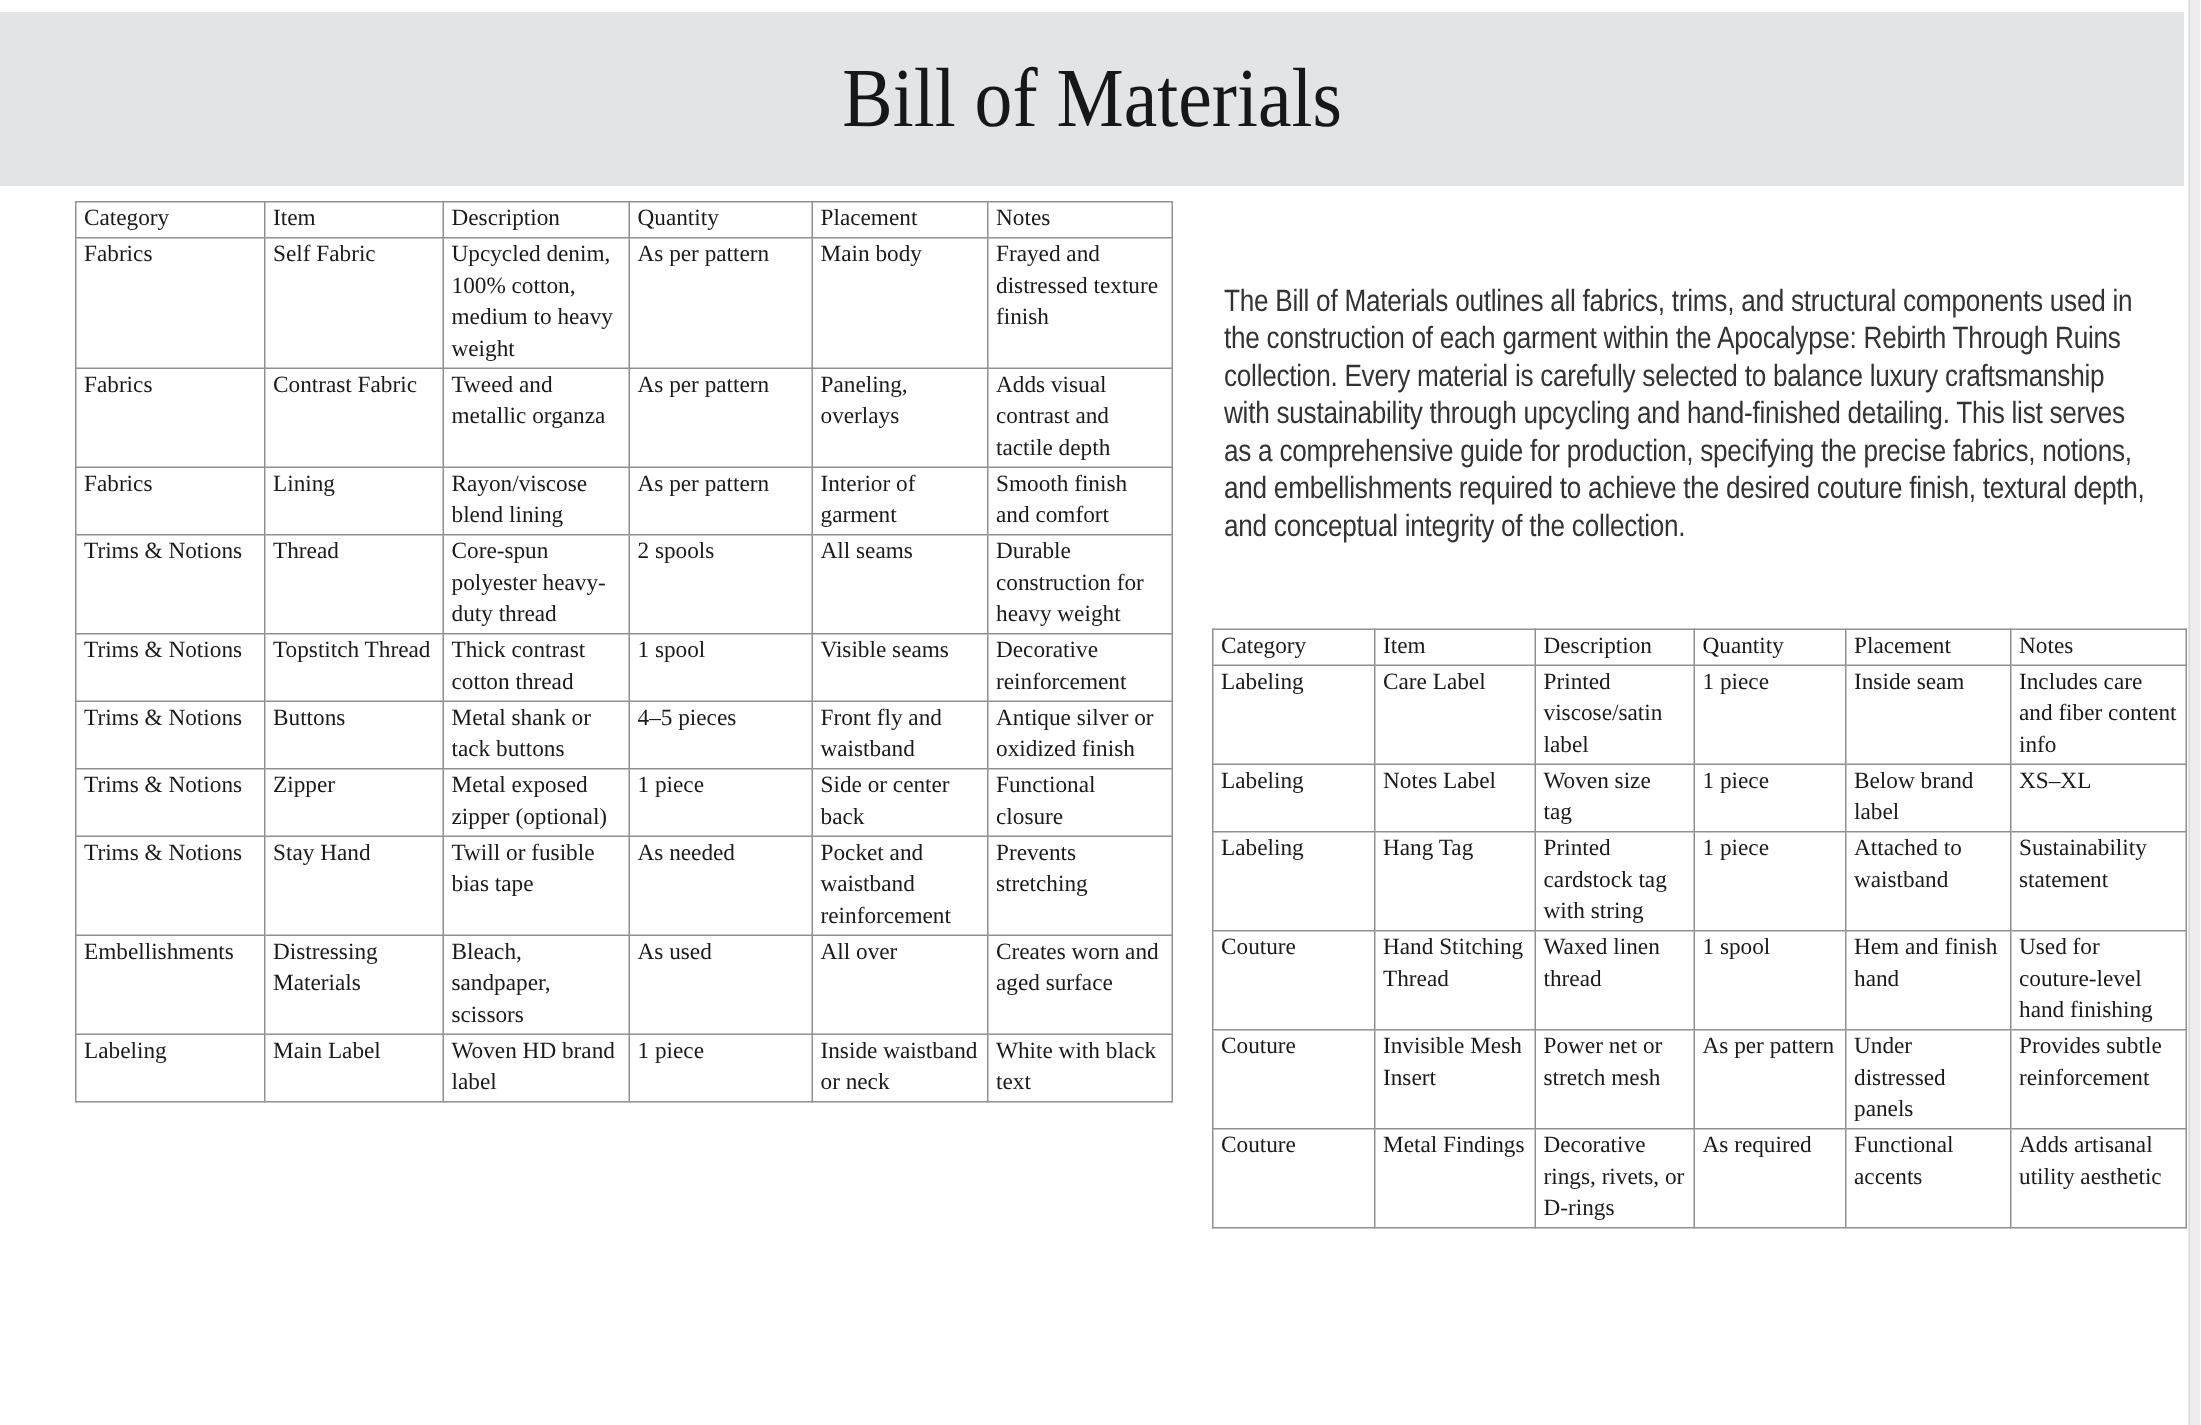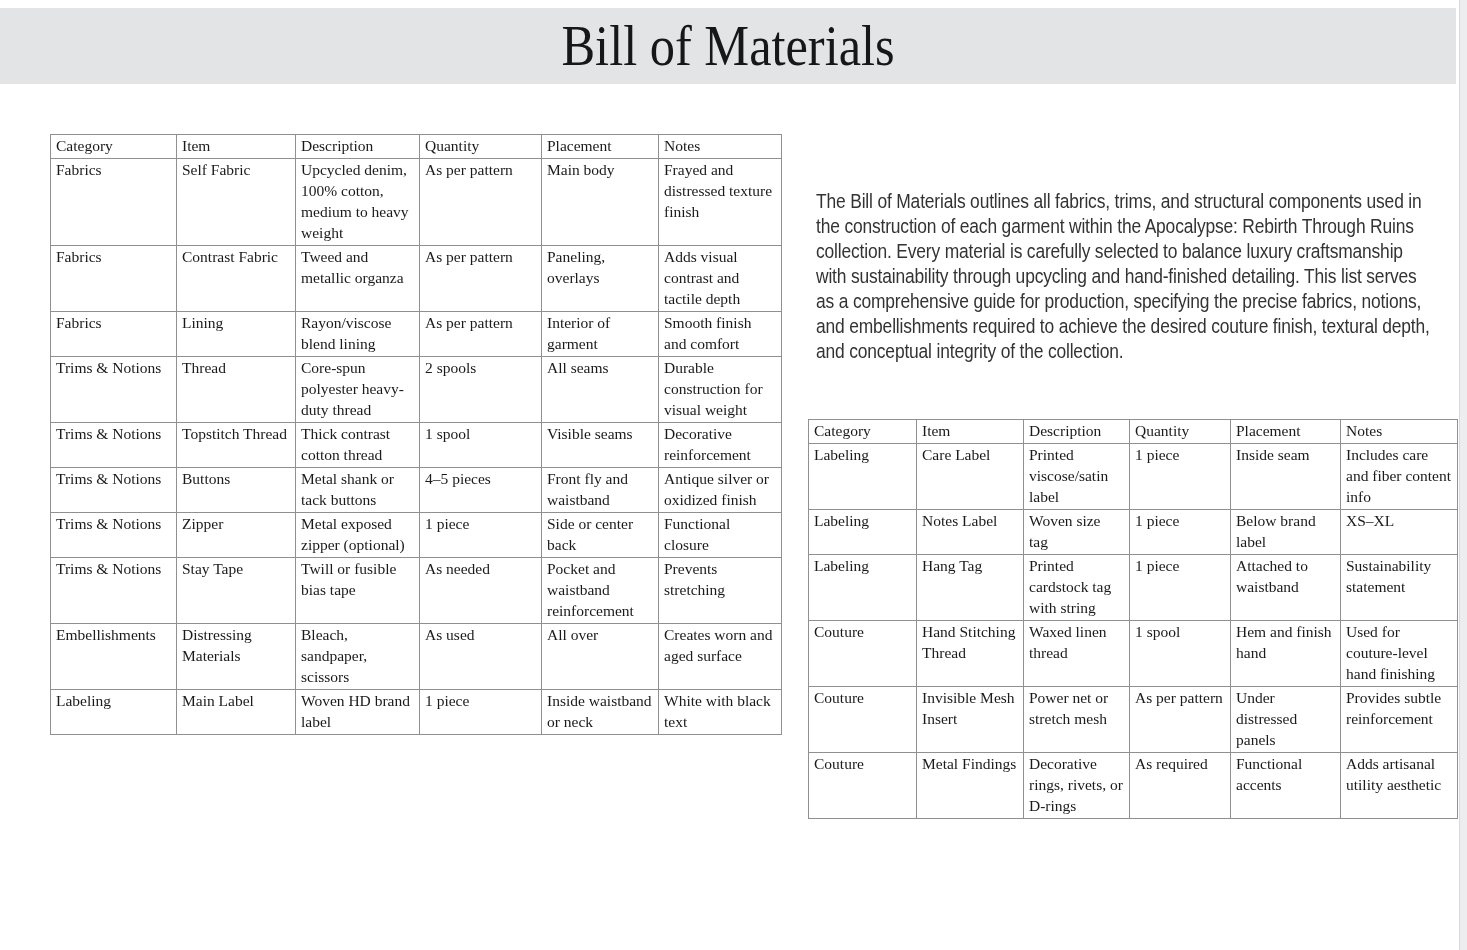--- a/index.html
+++ b/index.html
@@ -15,21 +15,21 @@
     width: 1467px; height: 950px;
     background: #ffffff;
     position: relative;
     overflow: hidden;
     font-family: "Liberation Serif", serif;
   }
 
   .banner {
     position: absolute;
     left: 0; top: 8px;
-    width: 1456px; height: 76px;
+    width: 1456px; height: 116px;
     background: var(--banner-bg);
     display: flex; align-items: center; justify-content: center;
   }
   .banner h1 {
     margin: 0;
     font-family: "Liberation Serif", "DejaVu Serif", serif;
     font-size: 56px;
     font-weight: 400;
     color: #17171a;
     white-space: nowrap;
@@ -135,21 +135,21 @@
           <td>As per pattern</td>
           <td>Interior of garment</td>
           <td>Smooth finish and comfort</td>
         </tr>
         <tr>
           <td>Trims &amp; Notions</td>
           <td>Thread</td>
           <td>Core-spun polyester heavy-duty thread</td>
           <td>2 spools</td>
           <td>All seams</td>
-          <td>Durable construction for visual weight</td>
+          <td>Durable construction for heavy weight</td>
         </tr>
         <tr>
           <td>Trims &amp; Notions</td>
           <td>Topstitch Thread</td>
           <td>Thick contrast cotton thread</td>
           <td>1 spool</td>
           <td>Visible seams</td>
           <td>Decorative reinforcement</td>
         </tr>
         <tr>
@@ -163,21 +163,21 @@
         <tr>
           <td>Trims &amp; Notions</td>
           <td>Zipper</td>
           <td>Metal exposed zipper (optional)</td>
           <td>1 piece</td>
           <td>Side or center back</td>
           <td>Functional closure</td>
         </tr>
         <tr>
           <td>Trims &amp; Notions</td>
-          <td>Stay Tape</td>
+          <td>Stay Hand</td>
           <td>Twill or fusible bias tape</td>
           <td>As needed</td>
           <td>Pocket and waistband reinforcement</td>
           <td>Prevents stretching</td>
         </tr>
         <tr>
           <td>Embellishments</td>
           <td>Distressing Materials</td>
           <td>Bleach, sandpaper, scissors</td>
           <td>As used</td>

